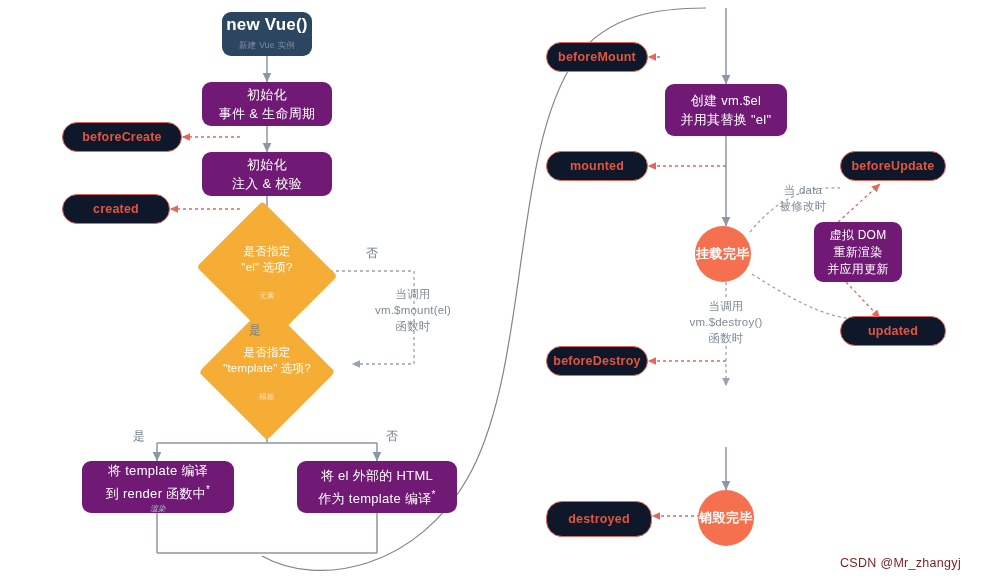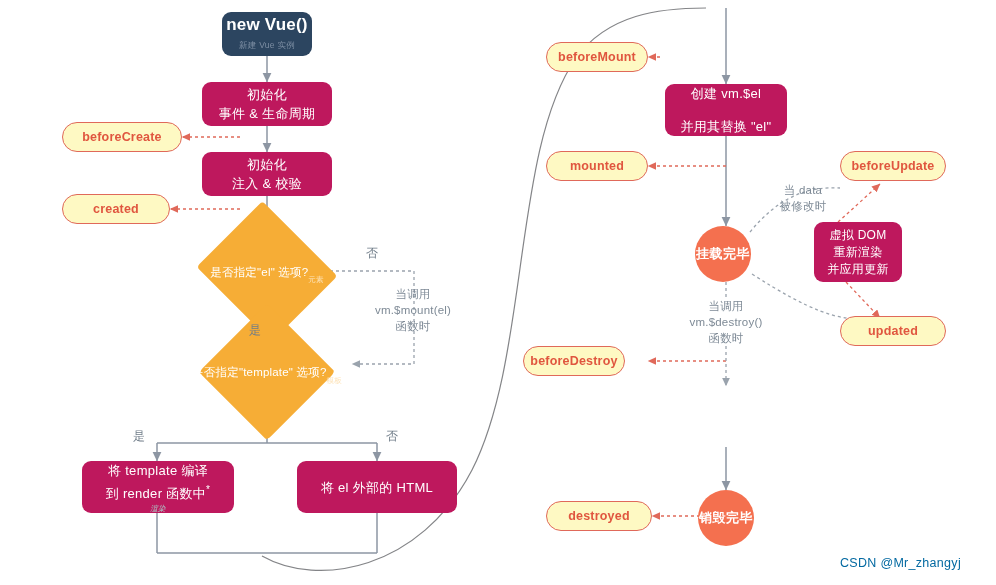--- a/index.html
+++ b/index.html
@@ -13,47 +13,47 @@
 
   .node{position:absolute;box-sizing:border-box;display:flex;flex-direction:column;
         align-items:center;justify-content:center;text-align:center;}
 
   
   .navy{background:#2c4560;border-radius:9px;color:#ffffff;}
   .navy .t1{font-size:17px;font-weight:bold;letter-spacing:.2px;line-height:1.1;}
   .navy .t2{font-size:8.5px;color:#7d8ea3;margin-top:6px;letter-spacing:.3px;}
 
   
-  .teal{background:#be185d;border-radius:9px;color:#ffffff;}
+  .teal{background:#701a75;border-radius:9px;color:#ffffff;}
   .teal .line{font-size:13px;line-height:19px;letter-spacing:.3px;white-space:nowrap;}
   .teal .sub{font-size:7.5px;color:#a9d6d0;line-height:9px;margin-top:1px;letter-spacing:.3px;font-style:italic;}
   .teal .ast{font-size:10px;vertical-align:super;}
 
   
   .circle{background:#f4704f;border-radius:50%;color:#ffffff;
           font-size:13px;font-weight:bold;letter-spacing:.5px;}
 
   
-  .pill{border:1.6px solid #e0695a;border-radius:16px;background:#fef9c3;
+  .pill{border:1.6px solid #e0695a;border-radius:16px;background:#0f172a;
         color:#e0563f;font-size:12.5px;font-weight:bold;letter-spacing:.2px;}
 
   
   .diamond{position:absolute;}
   .diamond .shape{position:absolute;inset:0;background:#f6ad36;
         transform:rotate(45deg);border-radius:4px;}
-  .diamond .txt{position:absolute;inset:0;display:flex;flex-direction:row;
+  .diamond .txt{position:absolute;inset:0;display:flex;flex-direction:column;
         align-items:center;justify-content:center;color:#ffffff;
         font-size:11.5px;line-height:16px;letter-spacing:.2px;white-space:nowrap;}
   .diamond .sub{font-size:7.5px;color:#fde2b6;line-height:9px;margin-top:16px;}
 
   
   .note{position:absolute;color:#7e8a96;font-size:11.5px;line-height:16px;
         text-align:center;letter-spacing:.2px;white-space:nowrap;}
   .branch{position:absolute;color:#6f7c88;font-size:12px;letter-spacing:.2px;}
-  .watermark{position:absolute;color:#0369a1;font-size:12.5px;letter-spacing:.3px;}
+  .watermark{position:absolute;color:#7f1d1d;font-size:12.5px;letter-spacing:.3px;}
 </style>
 </head>
 <body>
 
 <div id="canvas">
 
   <svg class="wires" viewBox="0 0 996 585">
     <defs>
       <marker id="ah" markerWidth="9" markerHeight="9" refX="6.2" refY="3" orient="auto">
         <path d="M0,0 L6.4,3 L0,6 z" fill="#8d96a3"></path>
@@ -157,23 +157,26 @@
   <div class="node teal" style="left:82px;top:461px;width:152px;height:52px;">
     <div class="line">将 template 编译</div>
     <div class="line">
       <span>到 render 函数中</span><span class="ast">*</span>
     </div>
     <div class="sub">渲染</div>
   </div>
 
   <div class="node teal" style="left:297px;top:461px;width:160px;height:52px;">
     <div class="line">将 el 外部的 HTML</div>
-  </div>
-
-  <div class="node teal" style="left:665px;top:84px;width:122px;height:52px;justify-content:space-between;">
+    <div class="line">
+      <span>作为 template 编译</span><span class="ast">*</span>
+    </div>
+  </div>
+
+  <div class="node teal" style="left:665px;top:84px;width:122px;height:52px;">
     <div class="line">创建 vm.$el</div>
     <div class="line">并用其替换 "el"</div>
   </div>
 
   <div class="node teal" style="left:814px;top:222px;width:88px;height:60px;">
     <div class="line" style="font-size:12px;line-height:17px;">虚拟 DOM</div>
     <div class="line" style="font-size:12px;line-height:17px;">重新渲染</div>
     <div class="line" style="font-size:12px;line-height:17px;">并应用更新</div>
   </div>
 
@@ -196,24 +199,24 @@
   </div>
   <div class="node pill" style="left:546px;top:151px;width:102px;height:30px;">
     <span>mounted</span>
   </div>
   <div class="node pill" style="left:840px;top:151px;width:106px;height:30px;">
     <span>beforeUpdate</span>
   </div>
   <div class="node pill" style="left:840px;top:316px;width:106px;height:30px;">
     <span>updated</span>
   </div>
-  <div class="node pill" style="left:523px;top:346px;width:102px;height:30px;">
+  <div class="node pill" style="left:546px;top:346px;width:102px;height:30px;">
     <span>beforeDestroy</span>
   </div>
-  <div class="node pill" style="left:546px;top:501px;width:106px;height:30px;">
+  <div class="node pill" style="left:546px;top:501px;width:106px;height:36px;">
     <span>destroyed</span>
   </div>
 
   <div class="branch" style="left:366px;top:245px;">否</div>
   <div class="branch" style="left:249px;top:322px;">是</div>
   <div class="branch" style="left:133px;top:428px;">是</div>
   <div class="branch" style="left:386px;top:428px;">否</div>
 
   <div class="note" style="left:353px;top:286px;width:120px;">
     <div>当调用</div>

